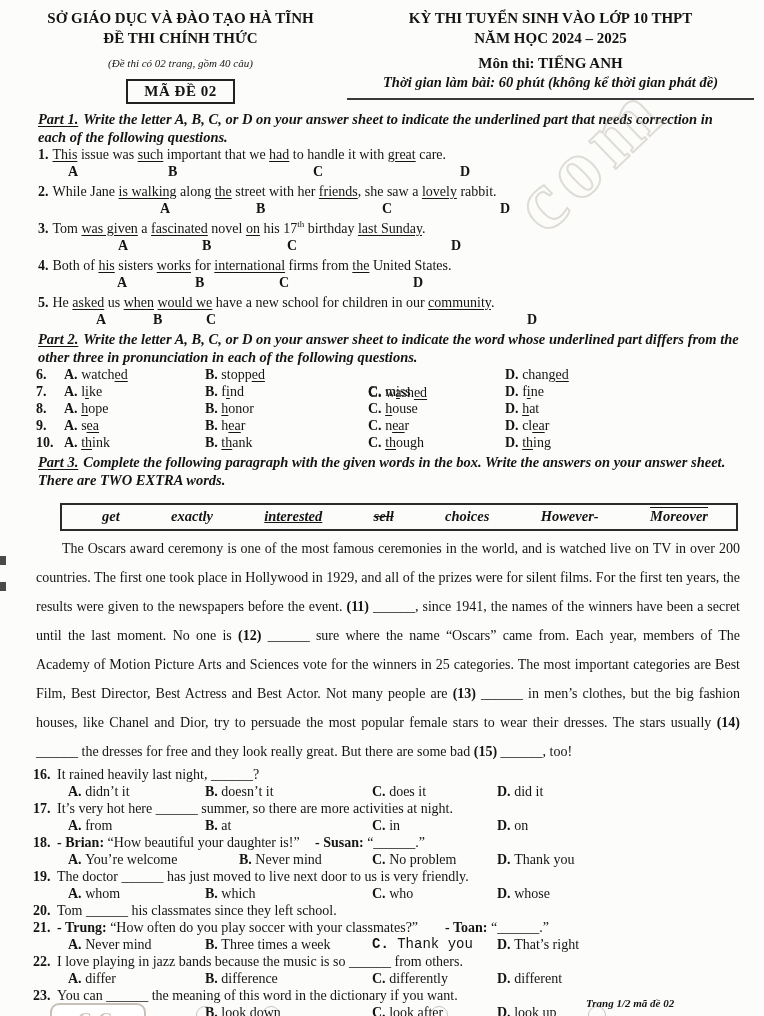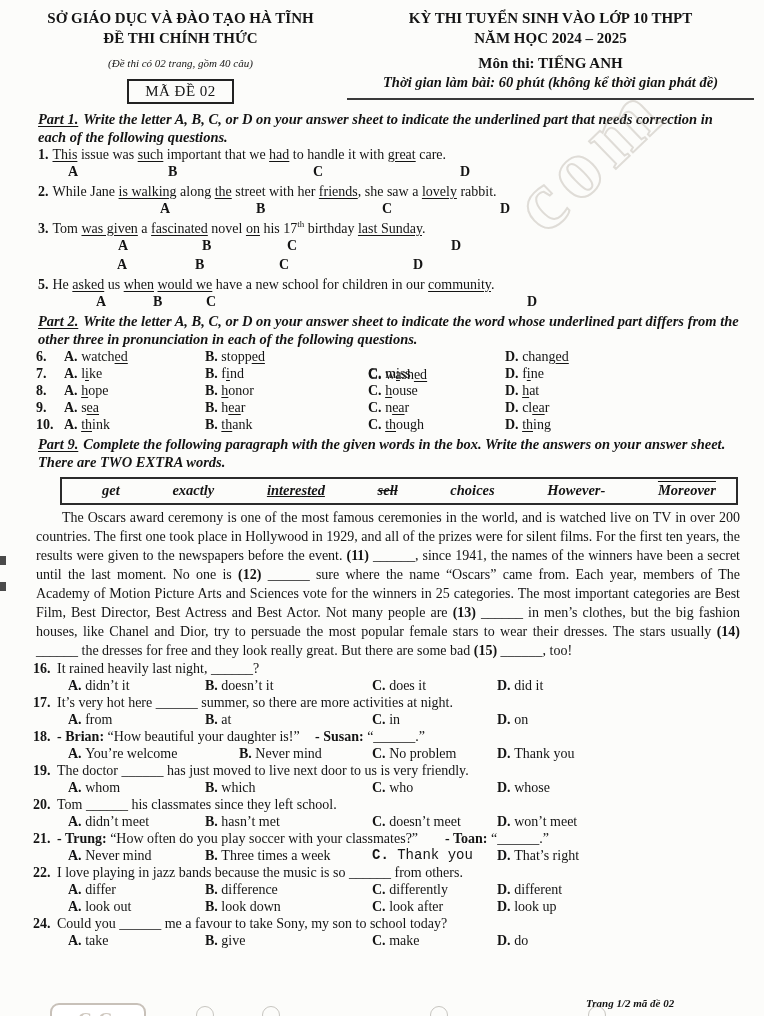--- a/index.html
+++ b/index.html
@@ -13,48 +13,48 @@
   .u{text-decoration:underline; text-underline-offset:2px;}
   sup{font-size:9px; line-height:0;}
 
   
   .hdr{display:flex; padding:8px 10px 0 14px;}
   .hcol-l{width:45%; text-align:center;}
   .hcol-r{width:55%; text-align:center;}
   .ht{font-weight:bold; font-size:15px; line-height:20px;}
   .hnote{font-style:italic; font-size:11px; margin-top:7px;}
   .codebox{display:inline-block; border:2px solid #222; padding:2px 16px;
-    font-weight:normal; font-size:15px; margin-top:7px; letter-spacing:.5px;}
+    font-weight:bold; font-size:15px; margin-top:7px; letter-spacing:.5px;}
   .subj{font-weight:bold; font-size:15px; margin-top:7px;}
   .time{font-weight:bold; font-style:italic; font-size:14.5px; margin-top:2px;
     padding-bottom:7px; border-bottom:2px solid #3a3a3a;}
 
   
   .phead{font-weight:bold; font-style:italic; font-size:14.5px; line-height:17.5px;
     padding:0 20px 0 38px; margin-top:3px;}
   .ptitle{text-decoration:underline; text-underline-offset:2px; margin-right:5px;}
 
   
   .qline{padding:0 20px 0 38px; line-height:18px;}
   .qnum{font-weight:bold; margin-right:4px;}
   .letters{position:relative; height:15px; margin:0 0 4px 0;}
   .letters span{position:absolute; top:-1px; font-weight:bold;}
 
   
   .row{position:relative; height:17px;}
   .row .cell{position:absolute; top:0; white-space:nowrap;}
 
   
-  .wordbox{margin:6px 26px 3px 60px; border:2px solid #2b2b2b;
-    display:flex; justify-content:space-between; padding:3px 20px 4px 40px;
+  .wordbox{margin:14px 26px 3px 60px; border:2px solid #2b2b2b;
+    display:flex; justify-content:space-between; padding:3px 28px 4px 40px;
     font-style:italic; font-weight:bold; font-size:14.5px;}
   .wordbox .strike{text-decoration:line-through;}
   .wordbox .over{text-decoration:overline;}
   .wordbox .und{text-decoration:underline;}
-  .para{padding:0 24px 0 36px; text-align:justify; line-height:19px; text-indent:26px;}
+  .para{padding:0 24px 0 36px; text-align:justify; line-height:29px; text-indent:26px;}
 
   
   .p4q{position:relative; padding-left:57px; line-height:17px; min-height:17px;}
   .p4q .qnum{position:absolute; left:33px;}
   .p4q .t2{position:absolute; white-space:nowrap;}
 
   
   .footer{position:absolute; left:586px; top:995px; font-style:italic;
     font-weight:bold; font-size:11px;}
   .wm{position:absolute; left:520px; top:210px; font-size:84px; font-weight:bold;
@@ -107,20 +107,21 @@
         <span style="left: 382px;">C</span>
         <span style="left: 500px;">D</span>
       </div>
       <div class="qline"><span class="qnum">3.</span><span>Tom </span><span class="u">was given</span><span> a </span><span class="u">fascinated</span><span> novel </span><span class="u">on</span><span> his 17</span><sup>th</sup><span> birthday </span><span class="u">last Sunday</span><span>.</span></div>
       <div class="letters">
         <span style="left: 118px;">A</span>
         <span style="left: 202px;">B</span>
         <span style="left: 287px;">C</span>
         <span style="left: 451px;">D</span>
       </div>
+      <div class="qline"><span class="qnum">4.</span><span>Both of </span><span class="u">his</span><span> sisters </span><span class="u">works</span><span> for </span><span class="u">international</span><span> firms from </span><span class="u">the</span><span> United States.</span></div>
       <div class="letters">
         <span style="left: 117px;">A</span>
         <span style="left: 195px;">B</span>
         <span style="left: 279px;">C</span>
         <span style="left: 413px;">D</span>
       </div>
       <div class="qline"><span class="qnum">5.</span><span>He </span><span class="u">asked</span><span> us </span><span class="u">when</span><span> </span><span class="u">would we</span><span> have a new school for children in our </span><span class="u">community</span><span>.</span></div>
       <div class="letters">
         <span style="left: 96px;">A</span>
         <span style="left: 153px;">B</span>
@@ -164,21 +165,21 @@
       <div class="row">
         <span class="cell b" style="left: 36px;">10.</span>
         <span class="cell" style="left: 64px;"><span class="b">A. </span><span class="u">th</span><span>ink</span></span>
         <span class="cell" style="left: 205px;"><span class="b">B. </span><span class="u">th</span><span>ank</span></span>
         <span class="cell" style="left: 368px;"><span class="b">C. </span><span class="u">th</span><span>ough</span></span>
         <span class="cell" style="left: 505px;"><span class="b">D. </span><span class="u">th</span><span>ing</span></span>
       </div>
     </div>
 
   <div class="phead">
-    <span class="ptitle">Part 9.</span><span>Complete the following paragraph with the given words in the box. Write the answers on your answer sheet. There are TWO EXTRA words.</span>
+    <span class="ptitle">Part 3.</span><span>Complete the following paragraph with the given words in the box. Write the answers on your answer sheet. There are TWO EXTRA words.</span>
   </div>
   <div class="wordbox" id="wordbox">
       <span>get</span>
       <span>exactly</span>
       <span class="und">interested</span>
       <span class="strike">sell</span>
       <span>choices</span>
       <span>However-</span>
       <span class="over">Moreover</span>
     </div>
@@ -207,40 +208,35 @@
         <span class="cell" style="left: 497px;"><span class="b">D. </span><span>Thank you</span></span>
       </div>
       <div class="p4q"><span class="qnum b">19.</span><span>The doctor ______ has just moved to live next door to us is very friendly.</span></div>
       <div class="row">
         <span class="cell" style="left: 68px;"><span class="b">A. </span><span>whom</span></span>
         <span class="cell" style="left: 205px;"><span class="b">B. </span><span>which</span></span>
         <span class="cell" style="left: 372px;"><span class="b">C. </span><span>who</span></span>
         <span class="cell" style="left: 497px;"><span class="b">D. </span><span>whose</span></span>
       </div>
       <div class="p4q"><span class="qnum b">20.</span><span>Tom ______ his classmates since they left school.</span></div>
-      <div class="row">
-        <span class="cell" style="left: 68px;"><span class="b">A. </span><span>didn’t meet</span></span>
-        <span class="cell" style="left: 205px;"><span class="b">B. </span><span>hasn’t met</span></span>
-        <span class="cell" style="left: 372px;"><span class="b">C. </span><span>doesn’t meet</span></span>
-        <span class="cell" style="left: 497px;"><span class="b">D. </span><span>won’t meet</span></span>
-      </div>
       <div class="p4q"><span class="qnum b">21.</span><span class=" b">- Trung: </span><span>“How often do you play soccer with your classmates?”</span><span class="t2" style="left: 445px;"><span class=" b">- Toan: </span><span>“______.”</span></span></div>
       <div class="row">
         <span class="cell" style="left: 68px;"><span class="b">A. </span><span>Never mind</span></span>
         <span class="cell" style="left: 205px;"><span class="b">B. </span><span>Three times a week</span></span>
         <span class="cell" style="left: 372px; font-family: Liberation Mono, monospace;"><span class="b">C. </span><span>Thank you</span></span>
         <span class="cell" style="left: 497px;"><span class="b">D. </span><span>That’s right</span></span>
       </div>
       <div class="p4q"><span class="qnum b">22.</span><span>I love playing in jazz bands because the music is so ______ from others.</span></div>
       <div class="row">
         <span class="cell" style="left: 68px;"><span class="b">A. </span><span>differ</span></span>
         <span class="cell" style="left: 205px;"><span class="b">B. </span><span>difference</span></span>
         <span class="cell" style="left: 372px;"><span class="b">C. </span><span>differently</span></span>
         <span class="cell" style="left: 497px;"><span class="b">D. </span><span>different</span></span>
       </div>
+      <div class="p4q"><span class="qnum b">23.</span><span>You can ______ the meaning of this word in the dictionary if you want.</span></div>
       <div class="row">
         <span class="cell" style="left: 68px;"><span class="b">A. </span><span>look out</span></span>
         <span class="cell" style="left: 205px;"><span class="b">B. </span><span>look down</span></span>
         <span class="cell" style="left: 372px;"><span class="b">C. </span><span>look after</span></span>
         <span class="cell" style="left: 497px;"><span class="b">D. </span><span>look up</span></span>
       </div>
       <div class="p4q"><span class="qnum b">24.</span><span>Could you ______ me a favour to take Sony, my son to school today?</span></div>
       <div class="row">
         <span class="cell" style="left: 68px;"><span class="b">A. </span><span>take</span></span>
         <span class="cell" style="left: 205px;"><span class="b">B. </span><span>give</span></span>

